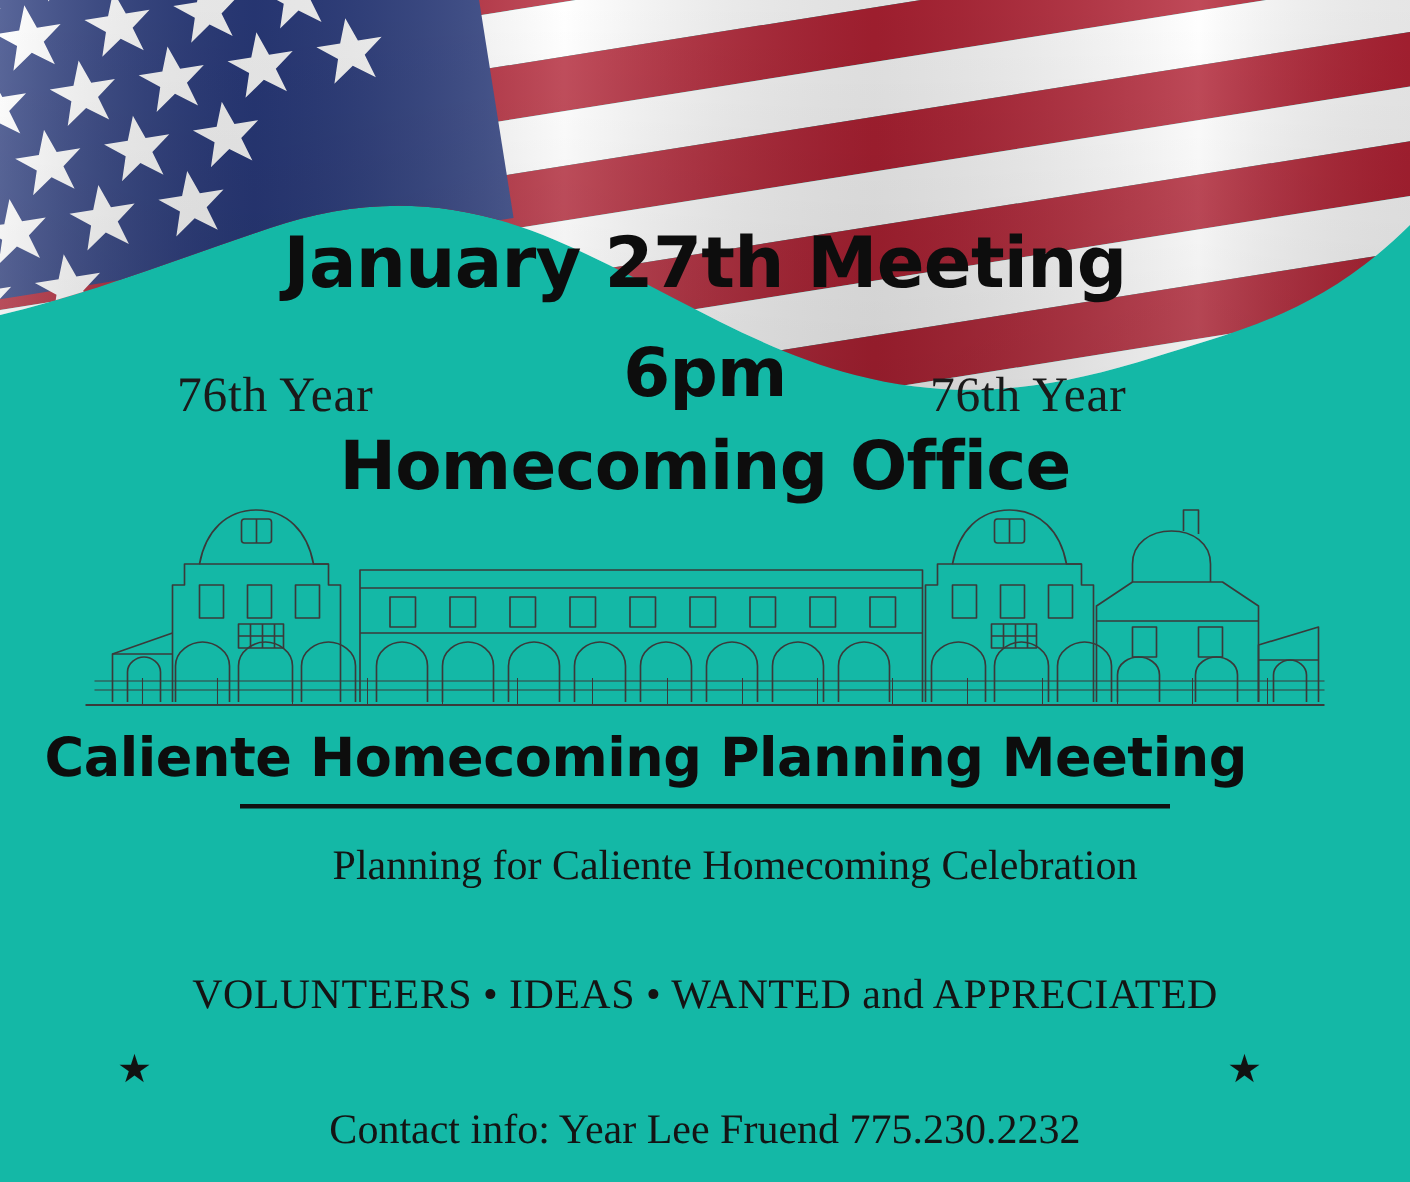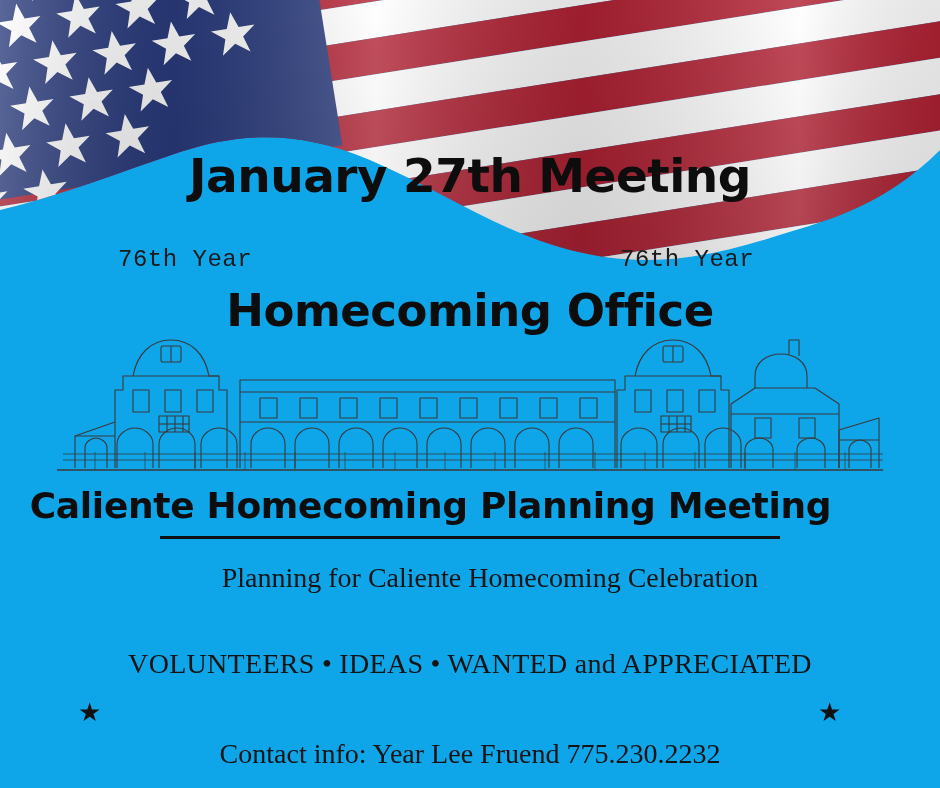--- a/index.html
+++ b/index.html
@@ -5,21 +5,21 @@
   html, body {
     margin: 0;
     padding: 0;
     background: #ffffff;
   }
   #poster {
     position: relative;
     width: 940px;
     height: 788px;
     overflow: hidden;
-    background: #0ea5e9;
+    background: #14b8a6;
     font-family: "Liberation Serif", serif;
   }
 
   
   .flag-wrap {
     position: absolute;
     top: 0; left: 0;
     width: 940px;
     height: 360px;
     pointer-events: none;
@@ -47,22 +47,22 @@
     font-size: 45px;
   }
   #line-place {
     top: 288px;
     font-size: 45px;
   }
 
   .year-badge {
     position: absolute;
     top: 246px;
-    font-family: Liberation Mono, monospace;
-    font-size: 24px;
+    font-family: Liberation Serif, serif;
+    font-size: 33px;
     color: #1a1a1a;
     letter-spacing: 0.5px;
   }
   #year-left  { left: 118px; }
   #year-right { left: 620px; }
 
   
   .building {
     position: absolute;
     top: 318px;
@@ -219,20 +219,21 @@
         </g>
 
         <rect x="0" y="0" width="940" height="360" fill="url(#wave)"></rect>
         <rect x="0" y="0" width="940" height="360" fill="url(#shade)"></rect>
       </g>
     </svg>
   </div>
 
   <div class="headline" id="line-date">January 27th Meeting</div>
 
+  <div class="headline" id="line-time">6pm</div>
 
   <div class="headline" id="line-place">Homecoming Office</div>
 
   <div class="year-badge" id="year-left">76th Year</div>
 
   <div class="year-badge" id="year-right">76th Year</div>
 
   <div class="building">
     <svg width="830" height="160" viewBox="0 0 830 160" xmlns="http://www.w3.org/2000/svg" fill="none" stroke="#3a3a3a" stroke-width="1.1" stroke-linejoin="round">
 

